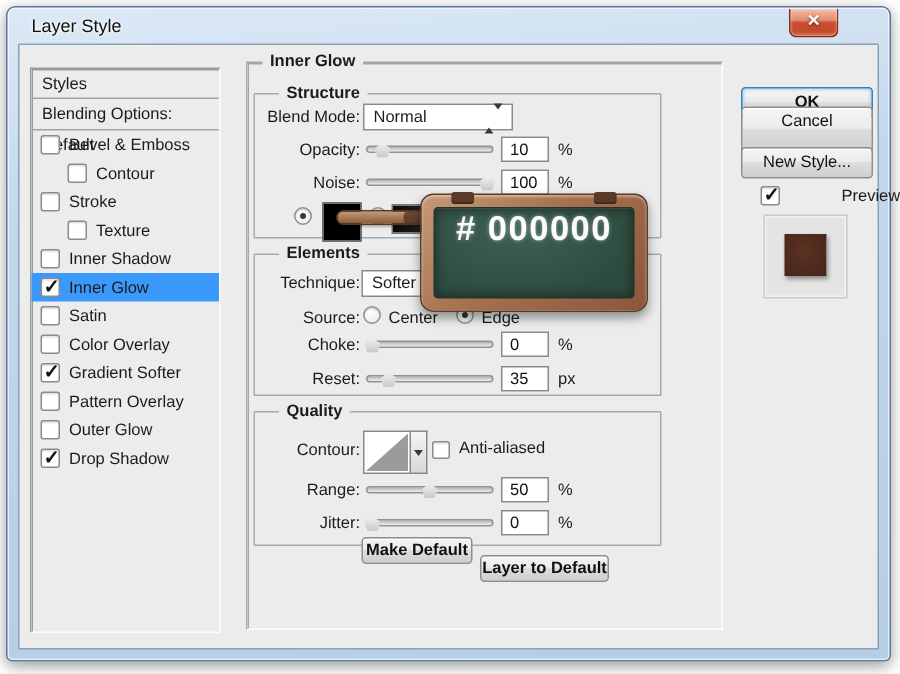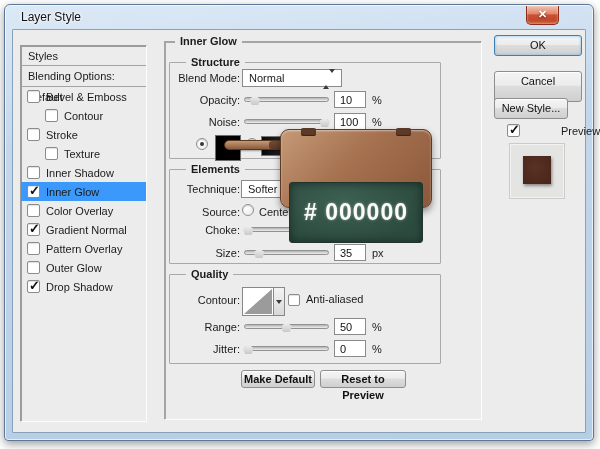--- a/index.html
+++ b/index.html
@@ -90,24 +90,24 @@
     clip-path:polygon(0 100%,100% 0,100% 100%); }
   .contour-arrow { position:absolute; left:109px; top:245px; width:11px; height:29px;
     background:linear-gradient(#f4f4f4,#d8d8d8); border:1px solid #888; border-left:none; cursor:pointer; }
   .contour-arrow .tri-dn { position:absolute; left:2px; top:12px; }
 
   .btn { position:absolute; background:linear-gradient(#f4f4f4 0%,#ececec 45%,#dddddd 50%,#cfcfcf 100%);
     border:1px solid #8e8e8e; border-radius:3px; text-align:center; color:#111; cursor:pointer;
     box-shadow:inset 0 1px 0 #fff; }
   .btn.focus { border-color:#3c7fb1; box-shadow:inset 0 0 3px #86bce8, inset 0 1px 0 #eaf4fc; }
 
-  .btn-ok       { left:481px; top:5px; width:88px; height:21px; line-height:19px; }
+  .btn-ok       { left:481px; top:28px; width:88px; height:21px; line-height:19px;font-weight:bold; }
   .btn-cancel   { left:481px; top:41px; width:88px; height:31px; line-height:19px; }
-  .btn-newstyle { left:481px; top:68px; width:74px; height:21px; line-height:19px;text-align:center; }
-  .btn-makedef  { left:76px;  top:328px; width:74px; height:18px; line-height:16px; font-weight:bold; }
+  .btn-newstyle { left:481px; top:68px; width:88px; height:21px; line-height:19px;text-align:center; }
+  .btn-makedef  { left:76px;  top:316px; width:74px; height:18px; line-height:16px; font-weight:bold; }
   .btn-resetdef { left:155px; top:328px; width:86px; height:18px; line-height:16px; font-weight:bold; }
 
   .preview-cb { position:absolute; left:494px; top:94px; }
   .preview-label { position:absolute; left:512px; top:95px;padding-left:36px; }
   .preview-panel { position:absolute; left:496px; top:113px; width:56px; height:56px;
     background:#e4e4e2; border:1px solid #cbcbc9; box-shadow:inset 0 0 0 1px #f2f2f0; }
   .preview-swatch { position:absolute; left:13px; top:12px; width:28px; height:28px;
     background:radial-gradient(circle at 45% 40%, #5a3222, #45251a);
     box-shadow:1px 2px 3px rgba(0,0,0,.4); }
 
@@ -119,22 +119,22 @@
     background:#4f3020; border-radius:3px; opacity:.75; }
   .chalkboard { position:absolute; left:267px; top:99px; width:152px; height:79px; z-index:50;
     background:linear-gradient(135deg,#c69a77 0%,#a5714f 45%,#8a573b 100%);
     border:1px solid #5e3a26; border-radius:9px; padding:8px;
     box-shadow:0 4px 7px rgba(0,0,0,.4), inset 0 1px 2px rgba(255,255,255,.5); }
   .chalkboard .tab { position:absolute; top:-2px; width:15px; height:8px; background:#5c3a28;
     border-radius:2px; box-shadow:inset 0 -1px 1px rgba(0,0,0,.4); }
   .tab.left { left:20px; } .tab.right { right:20px; }
   .board { width:100%; height:100%; border:1px solid #20352d; border-radius:3px;
     background:radial-gradient(ellipse at 40% 30%, #3d6052 0%, #2c4b3f 75%);
-    display:flex; align-items:center; justify-content:center;
-    box-shadow:inset 0 0 8px rgba(0,0,0,.45);margin-top:44px; }
+    display:flex; align-items:flex-start; justify-content:center;
+    box-shadow:inset 0 0 8px rgba(0,0,0,.45); }
   .board-text { color:#fbfbfb; font-weight:bold; font-size:23px; letter-spacing:1px;
     text-shadow:0 0 3px rgba(255,255,255,.45); }
 </style>
 </head>
 <body>
 
 <div class="window">
   <div class="titlebar">
     <span class="title-text">Layer Style</span>
     <div class="close-btn">✕</div>
@@ -179,27 +179,33 @@
       <div class="sb-item active">
         <span class="cb">
             <span class="mark">✓</span>
           </span>
         <span>Inner Glow</span>
       </div>
       <div class="sb-item">
         <span class="cb">
             <span class="mark"></span>
           </span>
+        <span>Satin</span>
+      </div>
+      <div class="sb-item">
+        <span class="cb">
+            <span class="mark"></span>
+          </span>
         <span>Color Overlay</span>
       </div>
       <div class="sb-item">
         <span class="cb">
             <span class="mark">✓</span>
           </span>
-        <span>Gradient Normal</span>
+        <span>Gradient Softer</span>
       </div>
       <div class="sb-item">
         <span class="cb">
             <span class="mark"></span>
           </span>
         <span>Pattern Overlay</span>
       </div>
       <div class="sb-item">
         <span class="cb">
             <span class="mark"></span>
@@ -267,21 +273,21 @@
         </span>
       <span style="position:absolute; left:156px; top:164px">Edge</span>
 
       <span class="rlabel" style="top:182px">Choke:</span>
       <div class="slider" style="top:185px">
         <div class="thumb" style="left: 4%;"></div>
       </div>
       <input class="valbox" style="top: 179px;" value="0">
       <span class="unit" style="top:182px">%</span>
 
-      <span class="rlabel" style="top:205px">Size:</span>
+      <span class="rlabel" style="top:205px">Reset:</span>
       <div class="slider" style="top:208px">
         <div class="thumb" style="left: 17%;"></div>
       </div>
       <input class="valbox" style="top: 202px;" value="35">
       <span class="unit" style="top:205px">px</span>
 
       <span class="rlabel" style="top:252px">Contour:</span>
       <div class="contour-thumb">
           <div class="tri"></div>
         </div>
@@ -301,21 +307,21 @@
       <span class="unit" style="top:279px">%</span>
 
       <span class="rlabel" style="top:301px">Jitter:</span>
       <div class="slider" style="top:304px">
         <div class="thumb" style="left: 4%;"></div>
       </div>
       <input class="valbox" style="top: 298px;" value="0">
       <span class="unit" style="top:301px">%</span>
 
       <div class="btn btn-makedef">Make Default</div>
-      <div class="btn btn-resetdef">Reset to Preview</div>
+      <div class="btn btn-resetdef">Layer to Default</div>
     </div>
 
     <div class="btn btn-ok focus">OK</div>
     <div class="btn btn-cancel">Cancel</div>
     <div class="btn btn-newstyle">New Style...</div>
 
     <span class="cb preview-cb">
         <span class="mark">✓</span>
       </span>
     <span class="preview-label">Preview</span>

